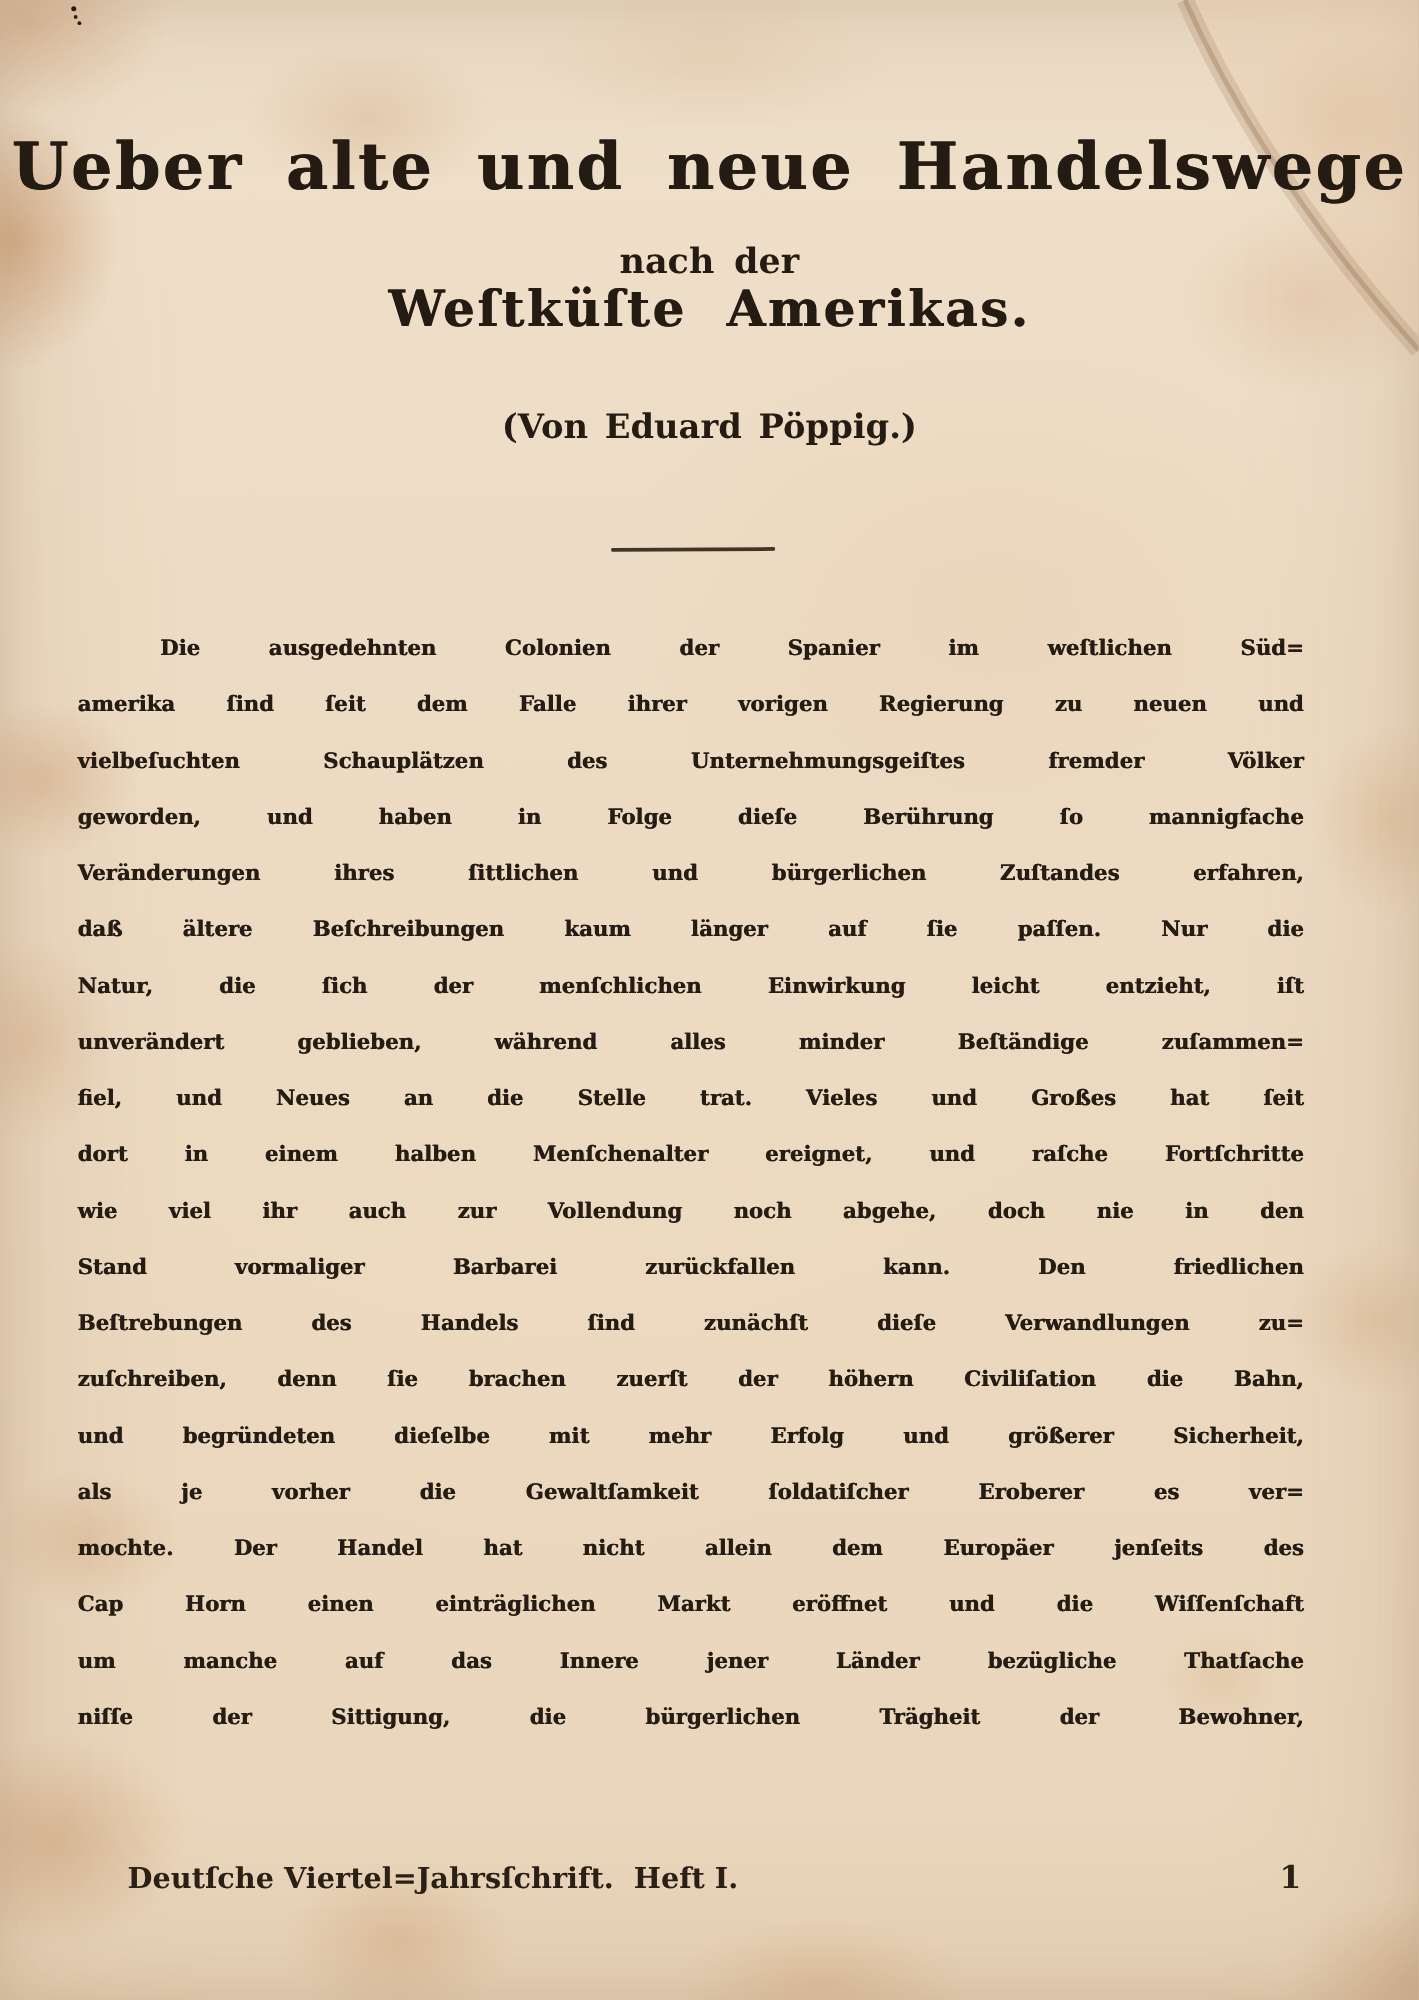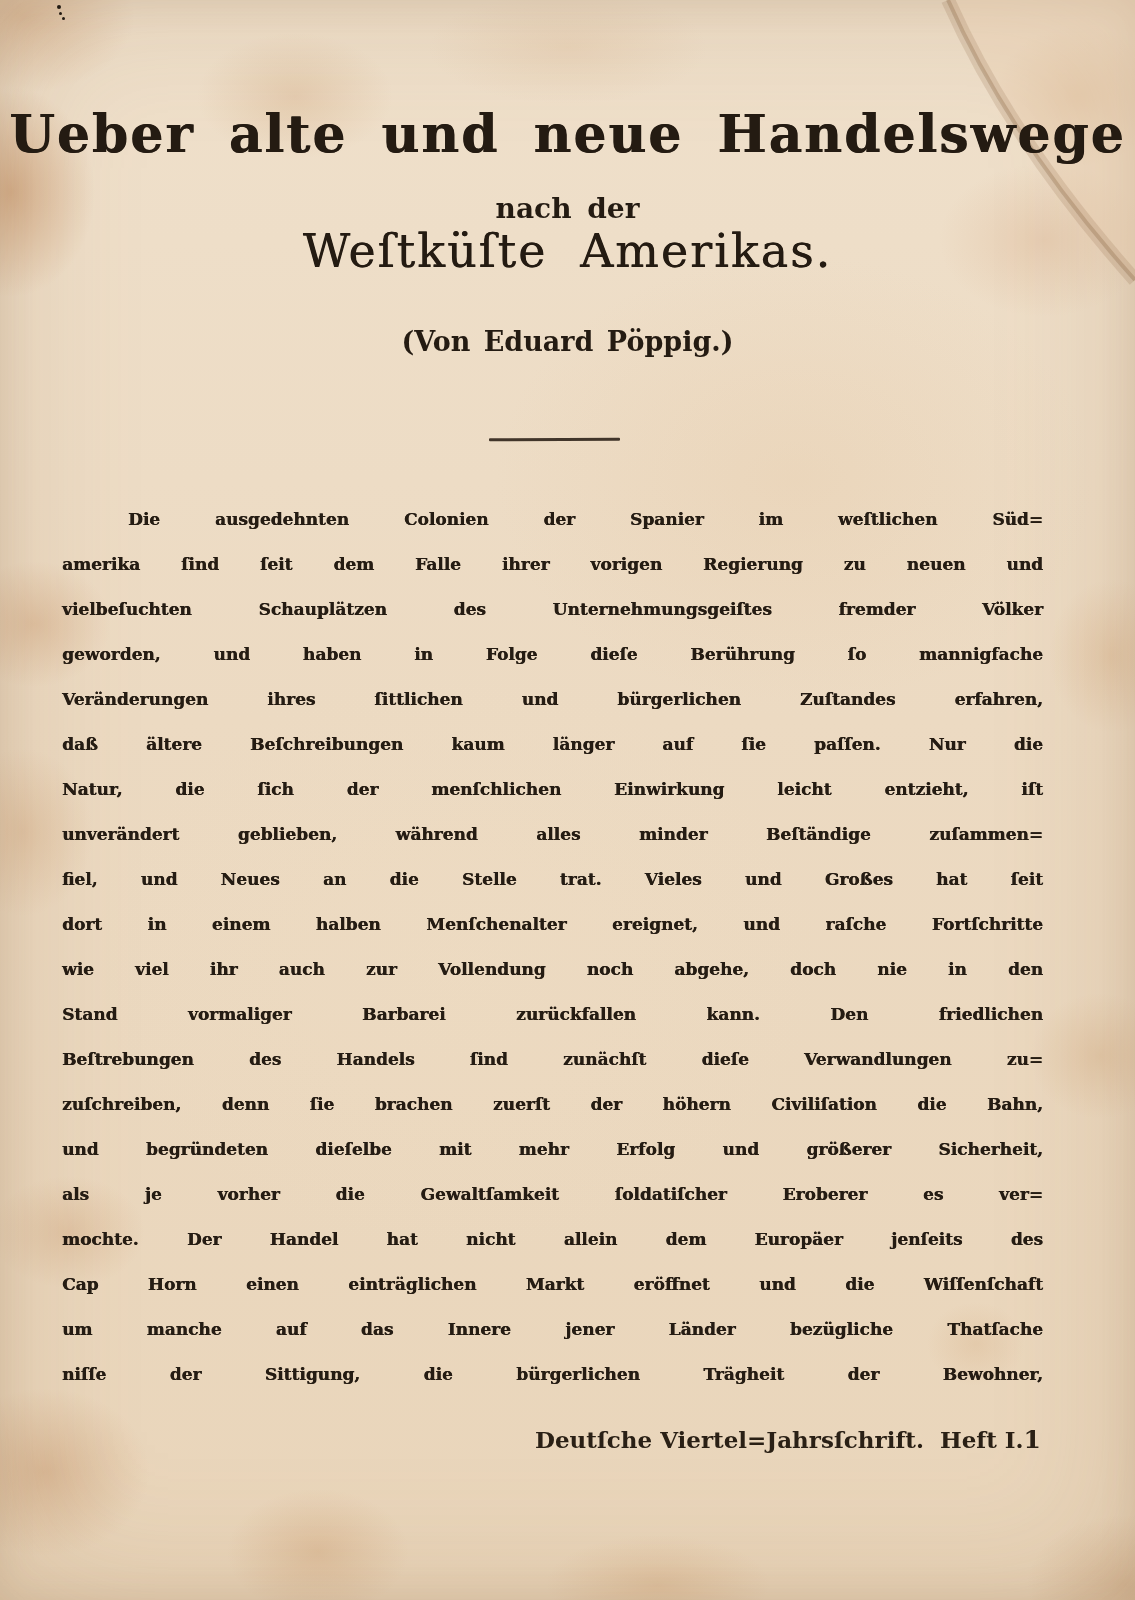--- a/index.html
+++ b/index.html
@@ -45,21 +45,21 @@
     letter-spacing: 2px; word-spacing: 14px;
     text-shadow: 0.6px 0 0 currentColor;
   }
   .title-sub {
     top: 192px;
     font-size: 28px; font-weight: bold;
     word-spacing: 6px;
   }
   .title-sub2 {
     top: 224px;
-    font-size: 46px; font-weight: normal;
+    font-size: 40px; font-weight: bold;
     letter-spacing: 2px; word-spacing: 16px;
     text-shadow: 0.5px 0 0 currentColor;
   }
   .byline {
     top: 326px;
     font-size: 27px; font-weight: bold;
     word-spacing: 4px;
   }
   .divider {
     position: absolute;
@@ -81,24 +81,24 @@
   .body-line {
     text-align: justify;
     text-align-last: justify;
     white-space: normal;
     height: 45px;
     overflow: visible;
   }
   .body-line:first-child { padding-left: 66px; }
   .footer {
     position: absolute;
-    top: 1425px; left: 62px;
+    top: 1487px; left: 62px;
     width: 981px;
     display: flex;
-    justify-content: flex-end;
+    justify-content: space-between;
     align-items: baseline;
     font-size: 23px; font-weight: bold;
     color: #2a2015;
   }
   .footer .imprint { padding-left: 40px; }
   .footer .page-num { font-size: 25px; padding-right: 2px; }
   .crease { position: absolute; top: 0; right: 0; pointer-events: none; }
   .speck { position: absolute; background: #221a12; border-radius: 50%; }
   .speck.s1 { left: 57px; top: 5px;  width: 4px; height: 4px; }
   .speck.s2 { left: 59px; top: 12px; width: 3px; height: 3px; }

